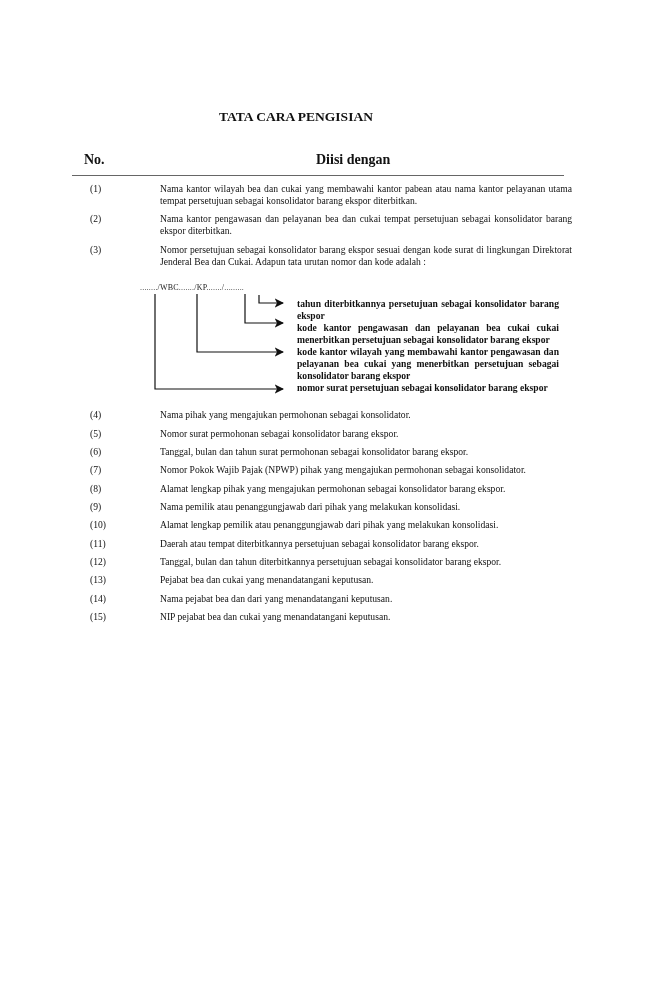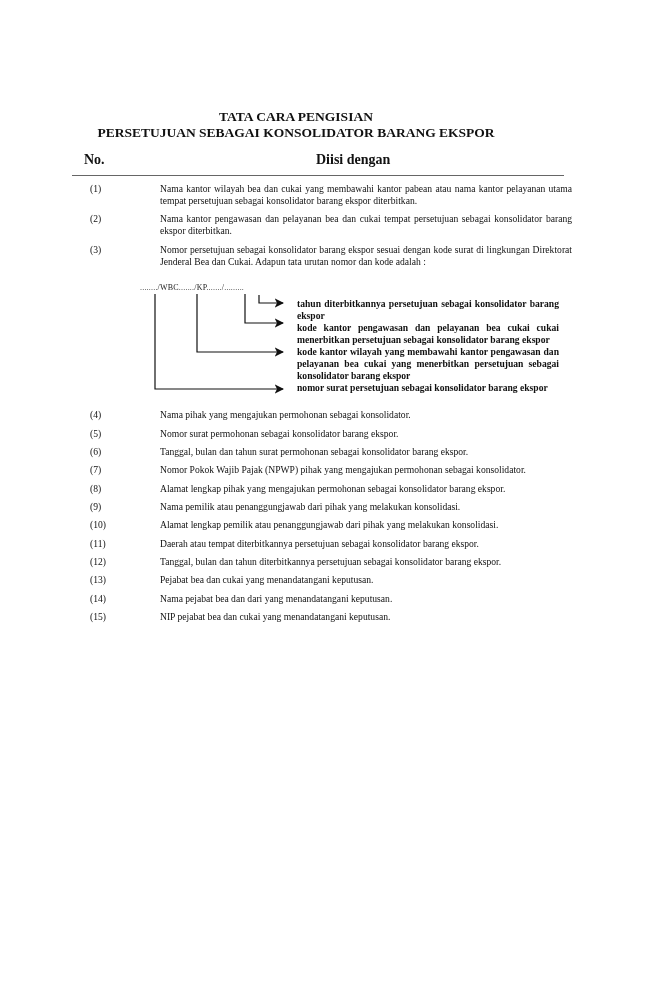--- a/index.html
+++ b/index.html
@@ -17,21 +17,20 @@
   .row .txt { position: absolute; left: 160px; width: 412px; text-align: justify; }
   .code { position: absolute; left: 140px; top: 283px; font-size: 8px; letter-spacing: 0.2px; color: #222; font-family: Liberation Serif, serif; }
   .diag { position: absolute; left: 0; top: 0; }
   .legend { position: absolute; left: 297px; width: 262px; font-size: 9.6px; line-height: 12px; text-align: justify; font-weight: bold; }
 </style>
 </head>
 <body>
 
 <div class="title-block">
   <div>TATA CARA PENGISIAN</div>
-  <div>PERSETUJUAN SEBAGAI KONSOLIDATOR BARANG EKSPOR</div>
 </div>
 
 <div class="hdr-no">No.</div>
 <div class="hdr-fill">Diisi dengan</div>
 <div class="hdr-line"></div>
 
 <div class="row" style="top:183px">
   <span class="num">(1)</span>
   <span class="txt">Nama kantor wilayah bea dan cukai yang membawahi kantor pabean atau nama kantor pelayanan utama tempat persetujuan sebagai konsolidator barang ekspor diterbitkan.</span>
 </div>

